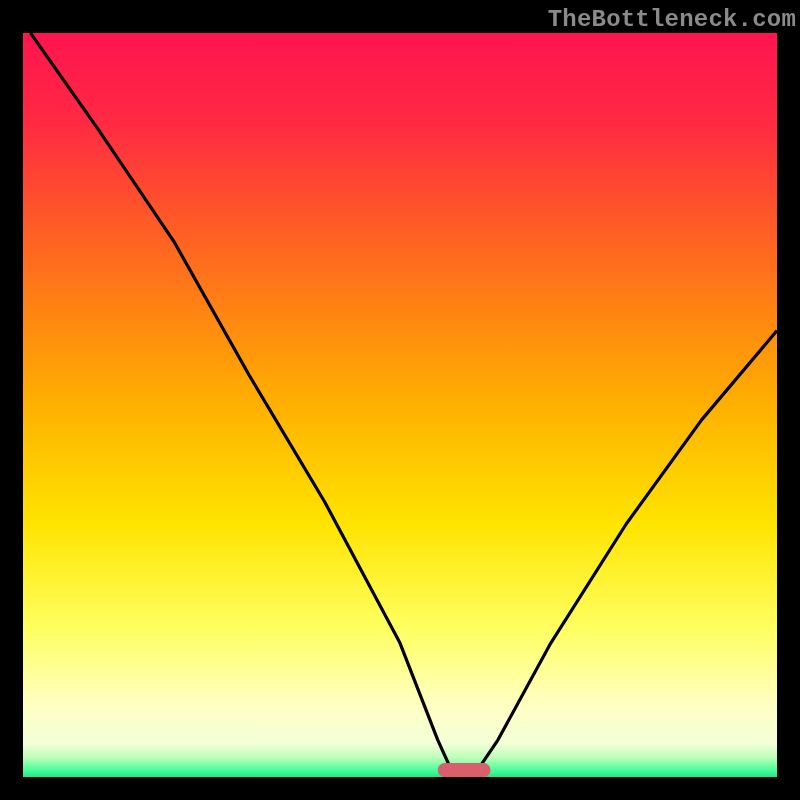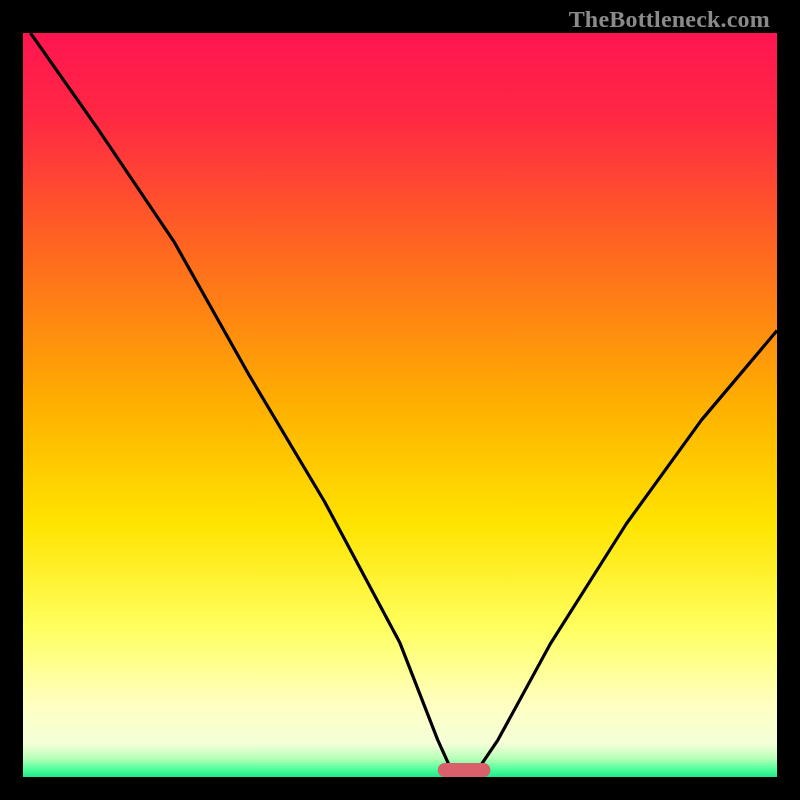--- a/index.html
+++ b/index.html
@@ -14,22 +14,22 @@
     position: absolute;
     left: 0;
     top: 0;
     width: 800px;
     height: 800px;
     background: #000;
   }
   .watermark {
     position: absolute;
     top: 6px;
-    right: 30px;
-    font-family: Liberation Serif, serif;
+    right: 4px;
+    font-family: Liberation Mono, monospace;
     font-size: 24px;
     font-weight: 600;
     color: #8a8a8a;
     letter-spacing: 0.2px;
     user-select: none;
   }
   svg {
     position: absolute;
     left: 0;
     top: 0;

